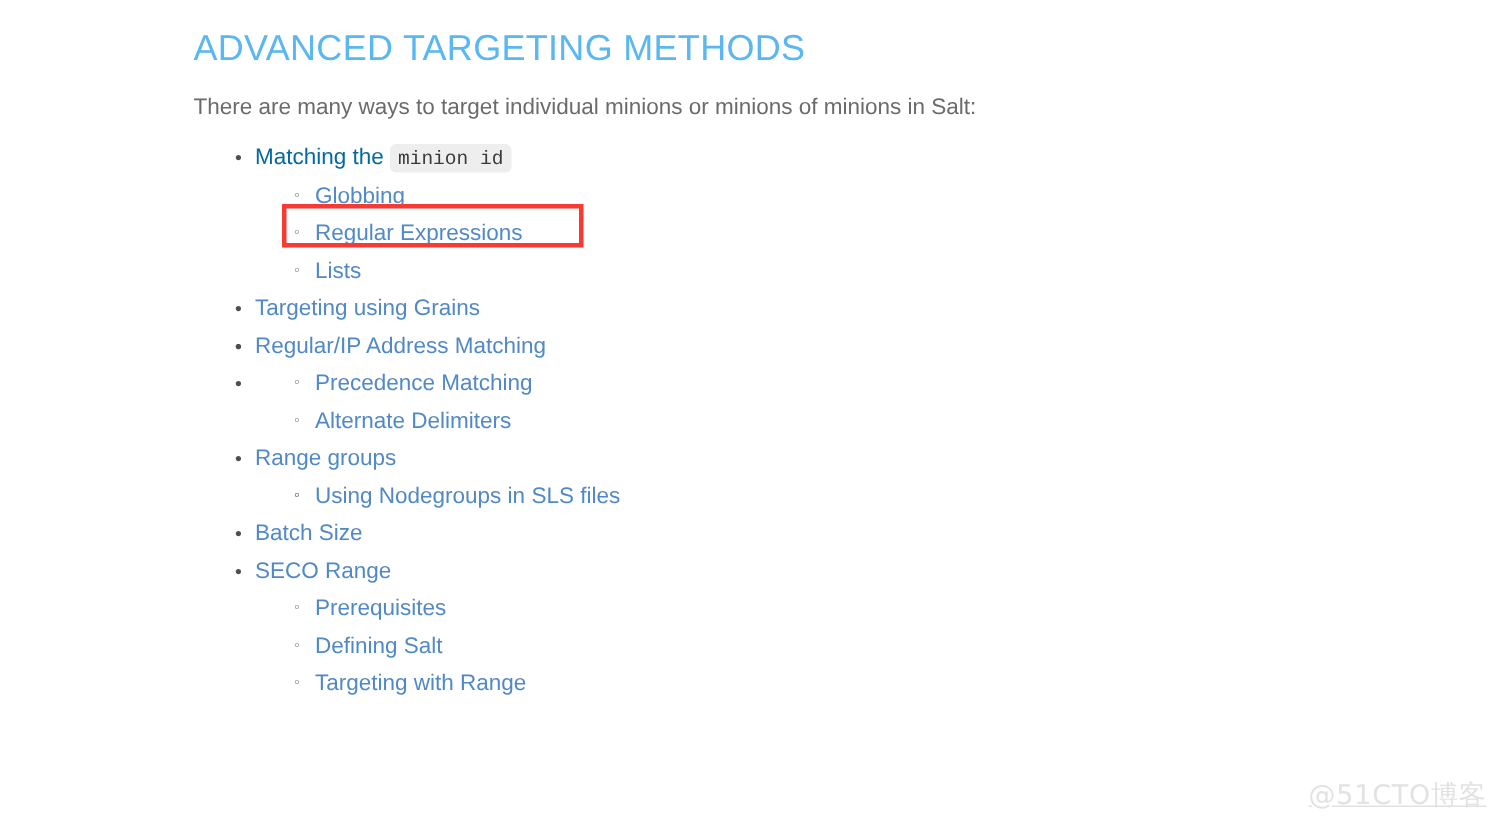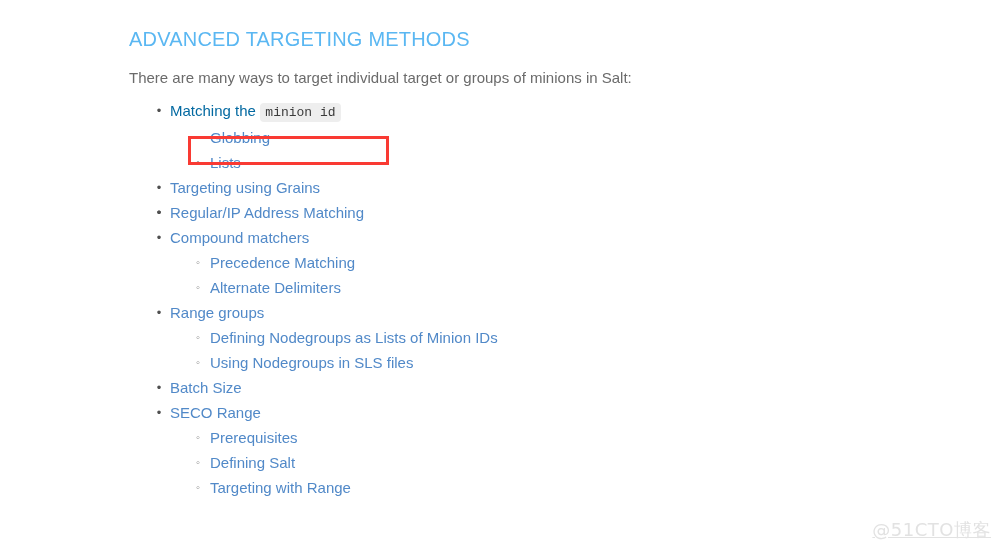--- a/index.html
+++ b/index.html
@@ -19,25 +19,25 @@
 
   .page {
     position: absolute;
     left: 129px;
     top: 0;
     width: 840px;
   }
 
   .page-title {
     color: #5ab7f2;
-    font-size: 20px;
+    font-size: 24px;
     font-weight: 400;
     letter-spacing: 0.2px;
     margin: 0;
-    padding-top: 24px;
+    padding-top: 18px;
     line-height: 30px;
     white-space: nowrap;
   }
 
   .intro {
     color: #6b6b6b;
     font-size: 15px;
     line-height: 20px;
     margin: 14px 0 0 0;
     font-weight: 400;
@@ -126,35 +126,36 @@
     text-decoration: underline;
   }
 </style>
 </head>
 <body>
 
 <div class="page">
 
   <h1 class="page-title">ADVANCED TARGETING METHODS</h1>
 
-  <p class="intro">There are many ways to target individual target or groups of minions in Salt:</p>
+  <p class="intro">There are many ways to target individual minions or minions of minions in Salt:</p>
 
   <ul class="toc">
 
     <li class="toc-item level1">
       <span class="bullet">•</span>
       <a class="toc-link" href="#"><span class="lead-text">Matching the</span></a>
       <code class="inline-code">minion id</code>
       <ul class="toc-sub">
         <li class="toc-item level2">
           <span class="bullet">◦</span>
           <a class="toc-link" href="#">Globbing</a>
         </li>
         <li class="toc-item level2">
           <span class="bullet">◦</span>
+          <a class="toc-link" href="#">Regular Expressions</a>
         </li>
         <li class="toc-item level2">
           <span class="bullet">◦</span>
           <a class="toc-link" href="#">Lists</a>
         </li>
       </ul>
     </li>
 
     <li class="toc-item level1">
       <span class="bullet">•</span>
@@ -165,40 +166,38 @@
       <span class="bullet">•</span>
     </li>
 
     <li class="toc-item level1">
       <span class="bullet">•</span>
       <a class="toc-link" href="#">Regular/IP Address Matching</a>
     </li>
 
     <li class="toc-item level1">
       <span class="bullet">•</span>
-      <a class="toc-link" href="#">Compound matchers</a>
       <ul class="toc-sub">
         <li class="toc-item level2">
           <span class="bullet">◦</span>
           <a class="toc-link" href="#">Precedence Matching</a>
         </li>
         <li class="toc-item level2">
           <span class="bullet">◦</span>
           <a class="toc-link" href="#">Alternate Delimiters</a>
         </li>
       </ul>
     </li>
 
     <li class="toc-item level1">
       <span class="bullet">•</span>
       <a class="toc-link" href="#">Range groups</a>
       <ul class="toc-sub">
         <li class="toc-item level2">
           <span class="bullet">◦</span>
-          <a class="toc-link" href="#">Defining Nodegroups as Lists of Minion IDs</a>
         </li>
         <li class="toc-item level2">
           <span class="bullet">◦</span>
           <a class="toc-link" href="#">Using Nodegroups in SLS files</a>
         </li>
       </ul>
     </li>
 
     <li class="toc-item level1">
       <span class="bullet">•</span>

